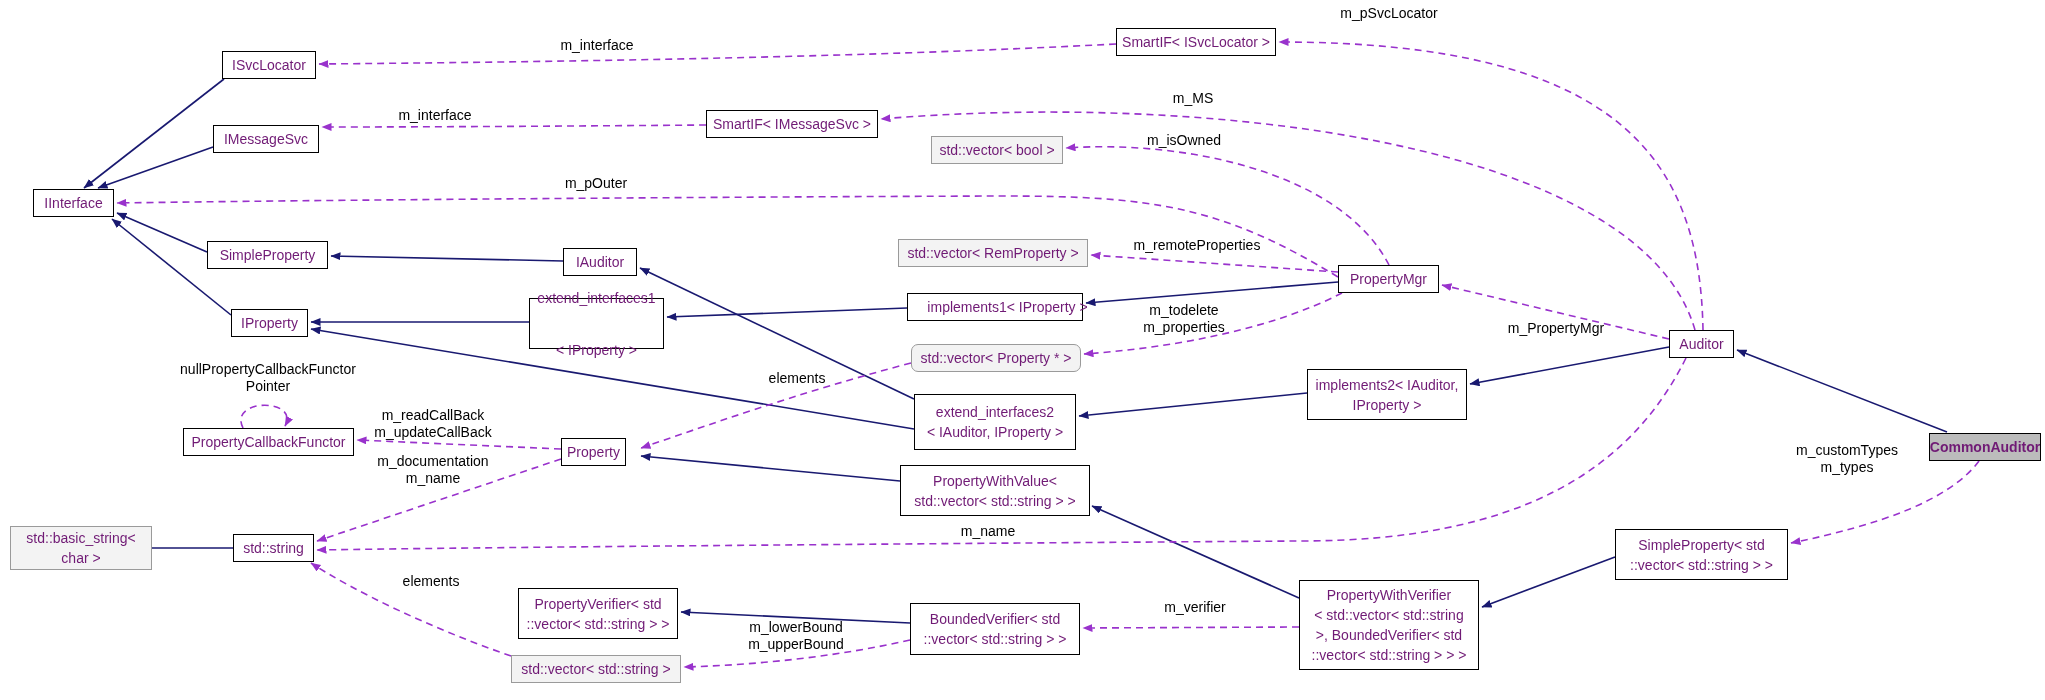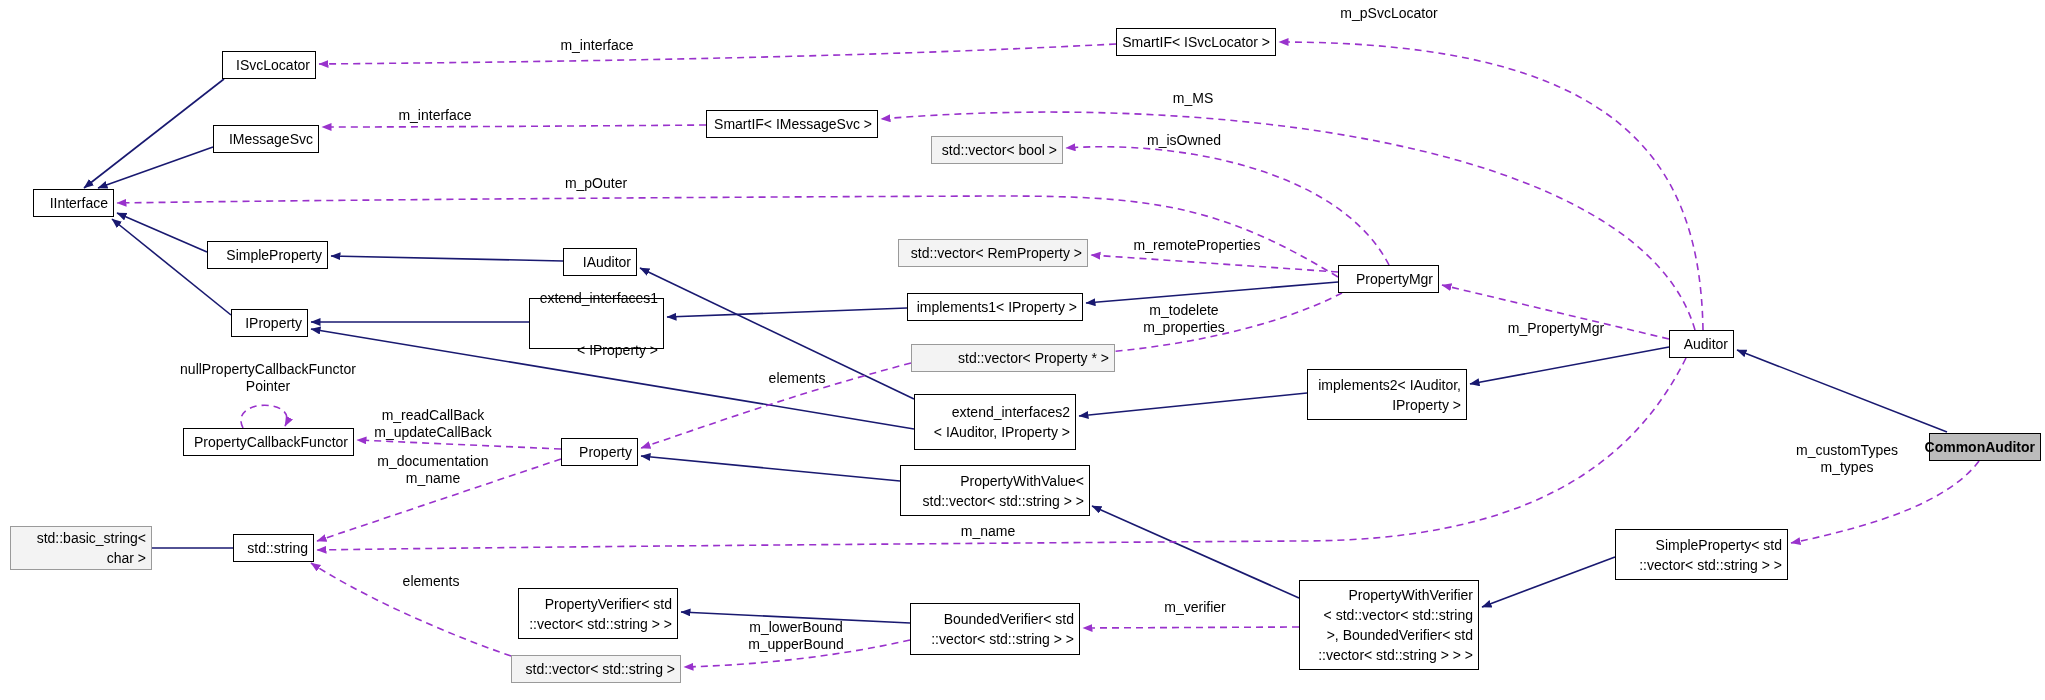--- a/index.html
+++ b/index.html
@@ -1,22 +1,22 @@
 <!DOCTYPE html>
 <html><head>
 <meta charset="utf-8">
 <style>
   html,body{margin:0;padding:0;background:#ffffff;}
   #diagram{position:relative;width:2045px;height:700px;background:#ffffff;
            font-family:"Liberation Sans",sans-serif;overflow:hidden;}
   #edge-layer{position:absolute;left:0;top:0;width:2045px;height:700px;}
   .edge-label{font-size:14px;fill:#000000;}
   .node{position:absolute;box-sizing:border-box;border:1.4px solid #000000;background:#ffffff;
-        display:flex;flex-direction:column;align-items:flex-end;justify-content:center;
-        font-size:14px;line-height:20px;white-space:nowrap;color:#000000;}
+        display:flex;flex-direction:column;align-items:center;justify-content:center;
+        font-size:14px;line-height:20px;white-space:nowrap;color:#701a75;}
   .node.external{background:#f3f3f3;border-color:#9a9a9a;}
   .node.focus{background:#bcbcbc;border-color:#000000;font-weight:bold;}
   .node-line{padding:0 5px;}
 </style>
 </head>
 <body>
 
 <div id="diagram">
   <svg id="edge-layer" width="2045" height="700" viewBox="0 0 2045 700" xmlns="http://www.w3.org/2000/svg">
     <defs>
@@ -129,35 +129,35 @@
       <div class="node class" style="left: 529px; top: 298px; width: 135px; height: 51px; gap: 32px;">
         <div class="node-line">extend_interfaces1</div>
         <div class="node-line">&lt; IProperty &gt;</div>
       </div>
       <div class="node external" style="left: 898px; top: 239px; width: 190px; height: 28px;">
         <div class="node-line">std::vector&lt; RemProperty &gt;</div>
       </div>
       <div class="node class" style="left: 907px; top: 293px; width: 176px; height: 28px; padding-left: 25px;">
         <div class="node-line">implements1&lt; IProperty &gt;</div>
       </div>
-      <div class="node external" style="left: 911px; top: 344px; width: 204px; height: 28px;">
+      <div class="node external" style="left: 911px; top: 344px; width: 170px; height: 28px; border-radius: 7px;">
         <div class="node-line">std::vector&lt; Property * &gt;</div>
       </div>
       <div class="node class" style="left: 914px; top: 394px; width: 162px; height: 56px;">
         <div class="node-line">extend_interfaces2</div>
         <div class="node-line">&lt; IAuditor, IProperty &gt;</div>
       </div>
       <div class="node class" style="left: 1338px; top: 265px; width: 101px; height: 28px;">
         <div class="node-line">PropertyMgr</div>
       </div>
       <div class="node class" style="left: 1307px; top: 369px; width: 160px; height: 51px;">
         <div class="node-line">implements2&lt; IAuditor,</div>
         <div class="node-line">IProperty &gt;</div>
       </div>
-      <div class="node class" style="left: 561px; top: 438px; width: 77px; height: 28px;">
+      <div class="node class" style="left: 561px; top: 438px; width: 65px; height: 28px;">
         <div class="node-line">Property</div>
       </div>
       <div class="node class" style="left: 900px; top: 465px; width: 190px; height: 51px;">
         <div class="node-line">PropertyWithValue&lt;</div>
         <div class="node-line">std::vector&lt; std::string &gt; &gt;</div>
       </div>
       <div class="node class" style="left: 1669px; top: 330px; width: 65px; height: 28px;">
         <div class="node-line">Auditor</div>
       </div>
       <div class="node focus" style="left: 1929px; top: 433px; width: 112px; height: 28px;">

